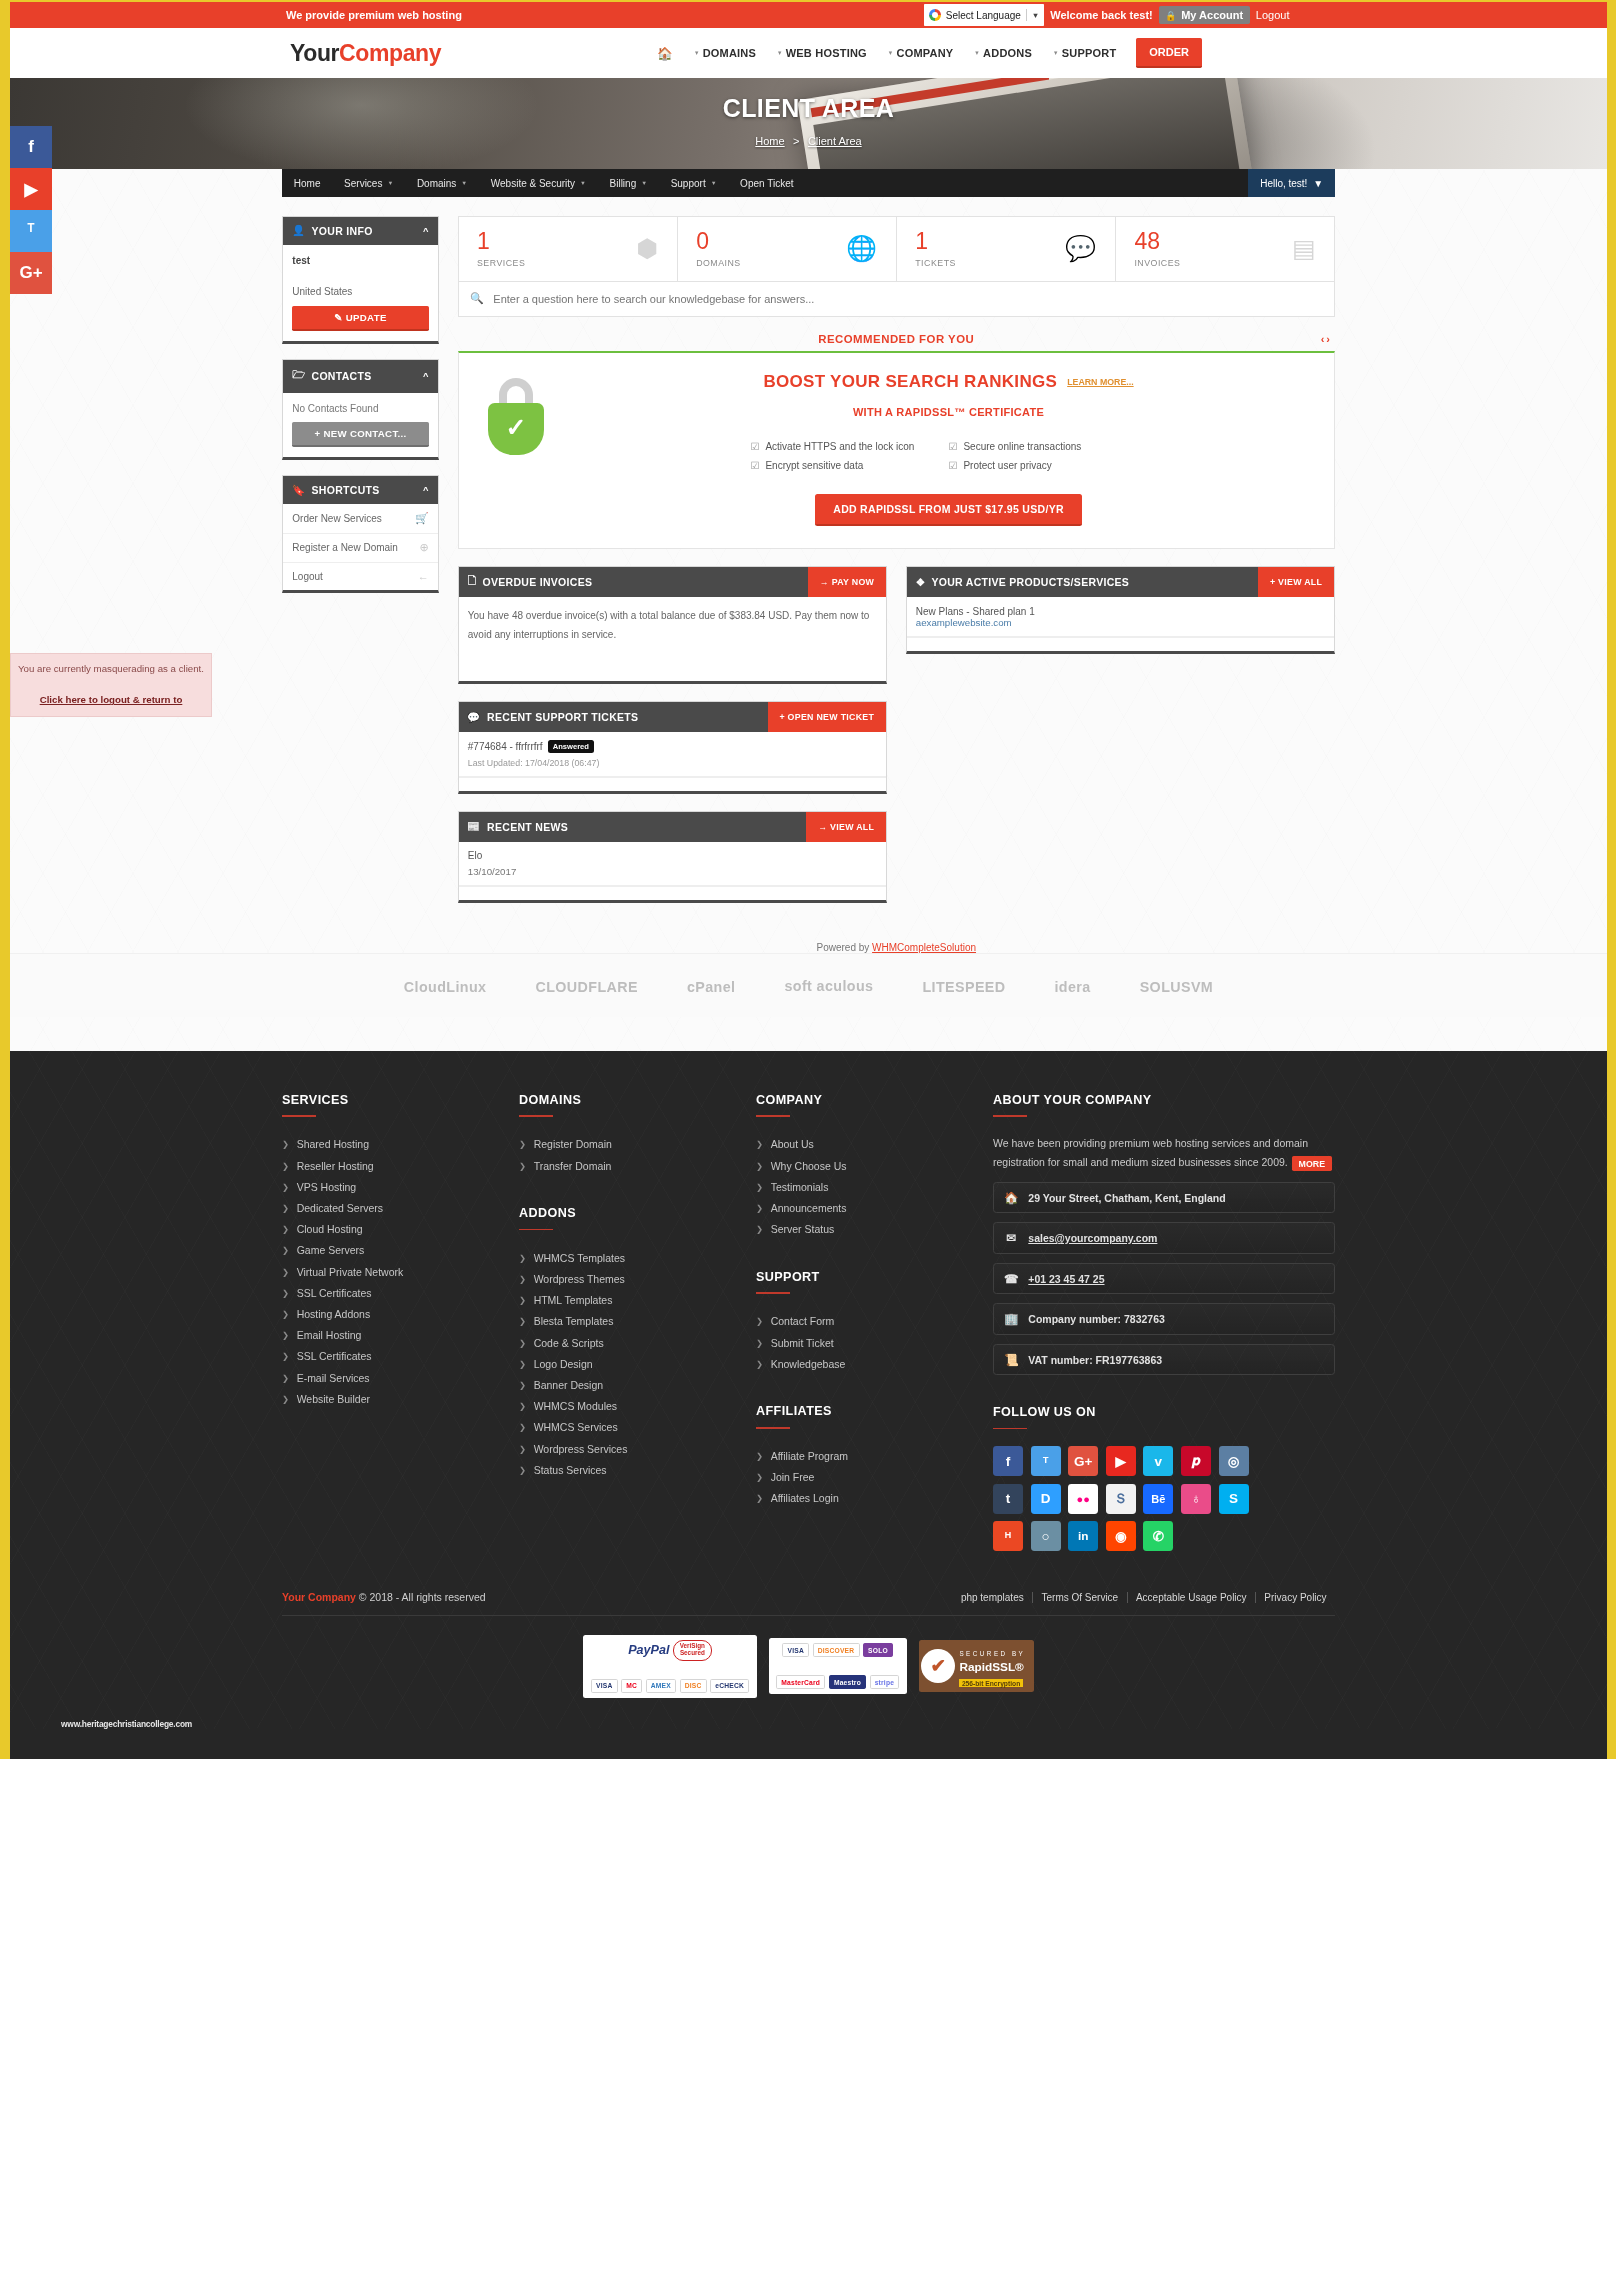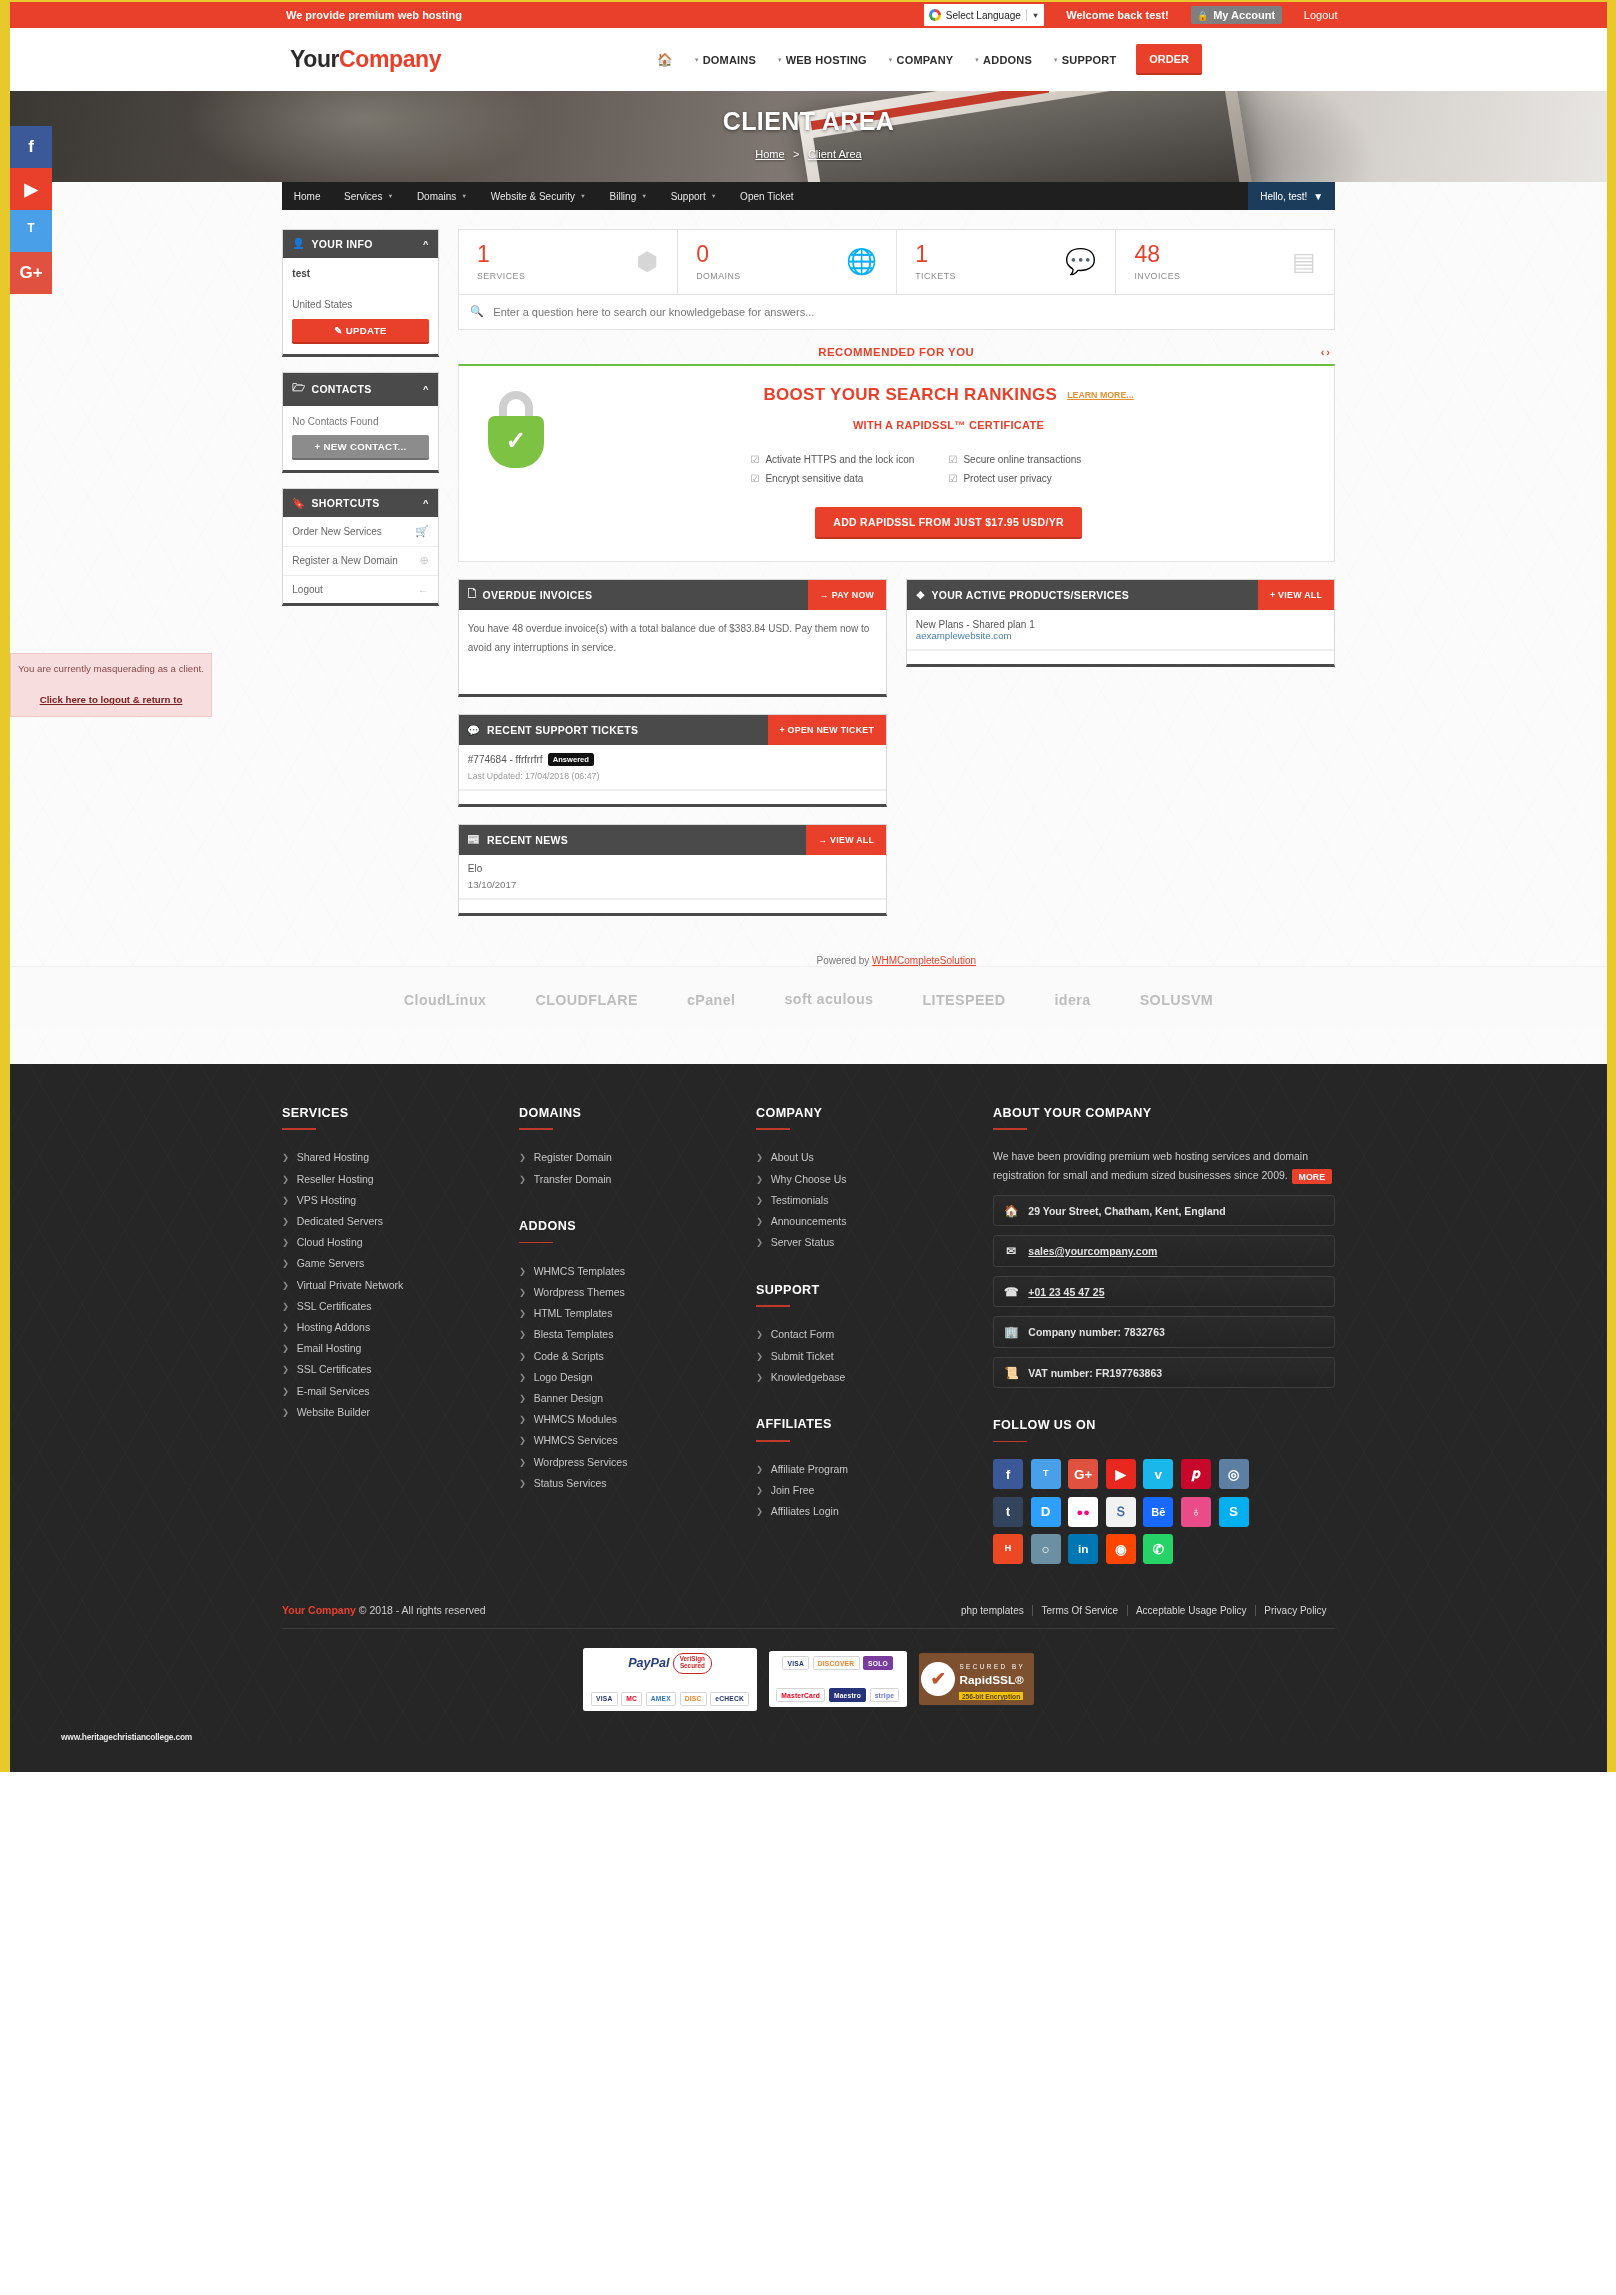--- a/index.html
+++ b/index.html
@@ -29,21 +29,21 @@
     font-size: 11px;
     font-weight: bold;
     position: absolute;
     left: 276px;
   }
   .topbar-right {
     position: absolute;
     right: 1499px;
     display: flex;
     align-items: center;
-    gap: 22px;
+    gap: 6px;
   }
   .topbar-right { right: auto; left: 914px; }
   .lang-select {
     background: #fff;
     height: 22px;
     display: flex;
     align-items: center;
     padding: 0 5px;
     gap: 5px;
     font-size: 10px;
@@ -73,21 +73,21 @@
     align-items: center;
     gap: 4.2px;
     border-radius: 1.7px;
   }
   .lock-glyph { font-size: 9.3px; }
   .logout-link { color: #fff; font-size: 11px; }
 
   
   .header {
     background: #fff;
-    height: 63px;
+    height: 50px;
     display: flex;
     align-items: center;
     position: relative;
   }
   .brand {
     position: absolute;
     left: 280px;
     font-size: 23px;
     font-weight: bold;
     letter-spacing: -0.4px;

